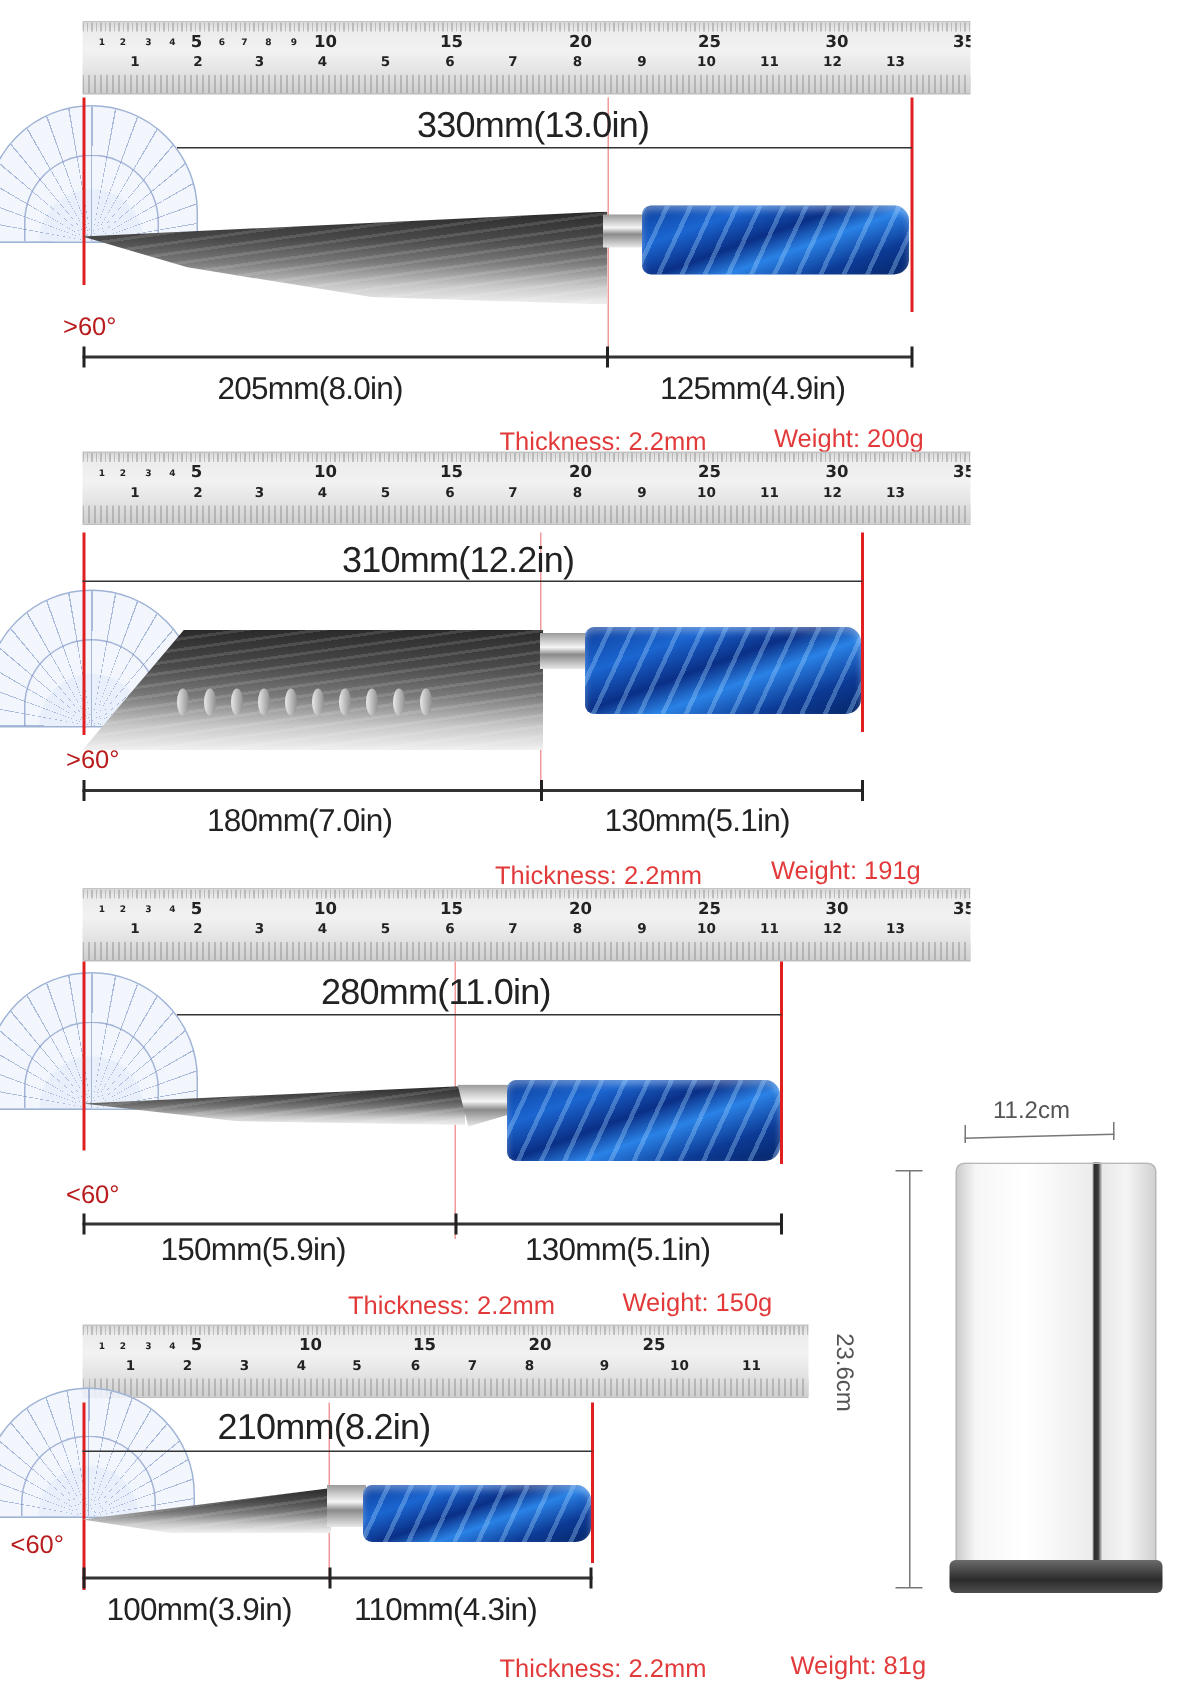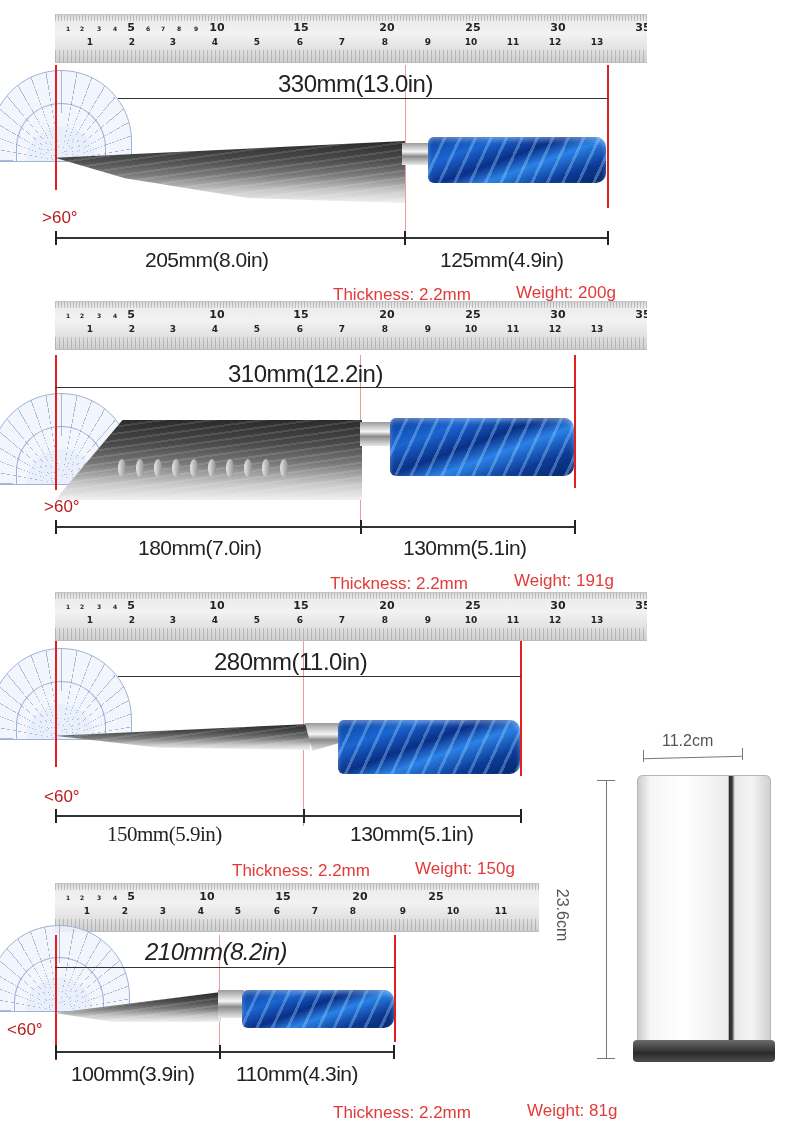--- a/index.html
+++ b/index.html
@@ -208,21 +208,21 @@
 <div class="lbl" style="left:214px; top:648px; font-size:24px;">280mm(11.0in)</div>
 <div class="hline" style="left:118px; top:676px; width:403px; height:1px;"></div>
 <div class="blade" style="left:55px; top:724px; width:255px; height:26px; clip-path:polygon(0 45%, 100% 0, 100% 100%, 40% 90%);"></div>
 <div class="bolster" style="left:305px; top:723px; width:36px; height:28px; clip-path:polygon(0 0,100% 0,100% 70%,20% 100%);"></div>
 <div class="handle" style="left:338px; top:720px; width:182px; height:54px;"></div>
 <div class="angle" style="left:44px; top:787px;">&lt;60°</div>
 <div class="hline" style="left:55px; top:815px; width:466px;"></div>
 <div class="vtick" style="left:55px; top:809px;"></div>
 <div class="vtick" style="left:303px; top:809px;"></div>
 <div class="vtick" style="left:520px; top:809px;"></div>
-<div class="lbl" style="left:107px; top:822px;font-family:Liberation Serif, serif;">150mm(5.9in)</div>
+<div class="lbl" style="left:107px; top:822px;">150mm(5.9in)</div>
 <div class="lbl" style="left:350px; top:822px;">130mm(5.1in)</div>
 <div class="red" style="left:232px; top:861px;">Thickness: 2.2mm</div>
 <div class="red" style="left:415px; top:859px;">Weight: 150g</div>
 
 <div class="ruler" style="left:55px; top:883px; width:484px;">
   <div class="ticks-top"></div>
     <div class="ticks-bot"></div>
   <div class="row cm">
     <span style="left:13px">1</span>
     <span style="left:27px">2</span>
@@ -248,21 +248,21 @@
     <span style="left:446px">11</span>
   </div>
 </div>
 <div class="protractor" style="left:-12px; top:925px; width:140px; height:85px;">
     <div class="rays"></div>
     <div class="arc"></div>
   </div>
 <div class="redline" style="left:55px; top:935px; height:125px;"></div>
 <div class="redline" style="left:394px; top:935px; height:107px;"></div>
 <div class="redthin" style="left:219px; top:935px; height:120px;"></div>
-<div class="lbl" style="left:145px; top:938px; font-size:24px;font-style:italic;">210mm(8.2in)</div>
+<div class="lbl" style="left:145px; top:938px; font-size:24px;">210mm(8.2in)</div>
 <div class="hline" style="left:55px; top:967px; width:340px; height:1px;"></div>
 <div class="blade" style="left:55px; top:992px; width:166px; height:30px; clip-path:polygon(0 70%, 100% 0, 100% 100%, 35% 100%);"></div>
 <div class="bolster" style="left:218px; top:990px; width:26px; height:28px;"></div>
 <div class="handle" style="left:242px; top:990px; width:152px; height:38px;"></div>
 <div class="angle" style="left:7px; top:1020px;">&lt;60°</div>
 <div class="hline" style="left:55px; top:1051px; width:340px;"></div>
 <div class="vtick" style="left:55px; top:1045px;"></div>
 <div class="vtick" style="left:219px; top:1045px;"></div>
 <div class="vtick" style="left:393px; top:1045px;"></div>
 <div class="lbl" style="left:71px; top:1062px;">100mm(3.9in)</div>

